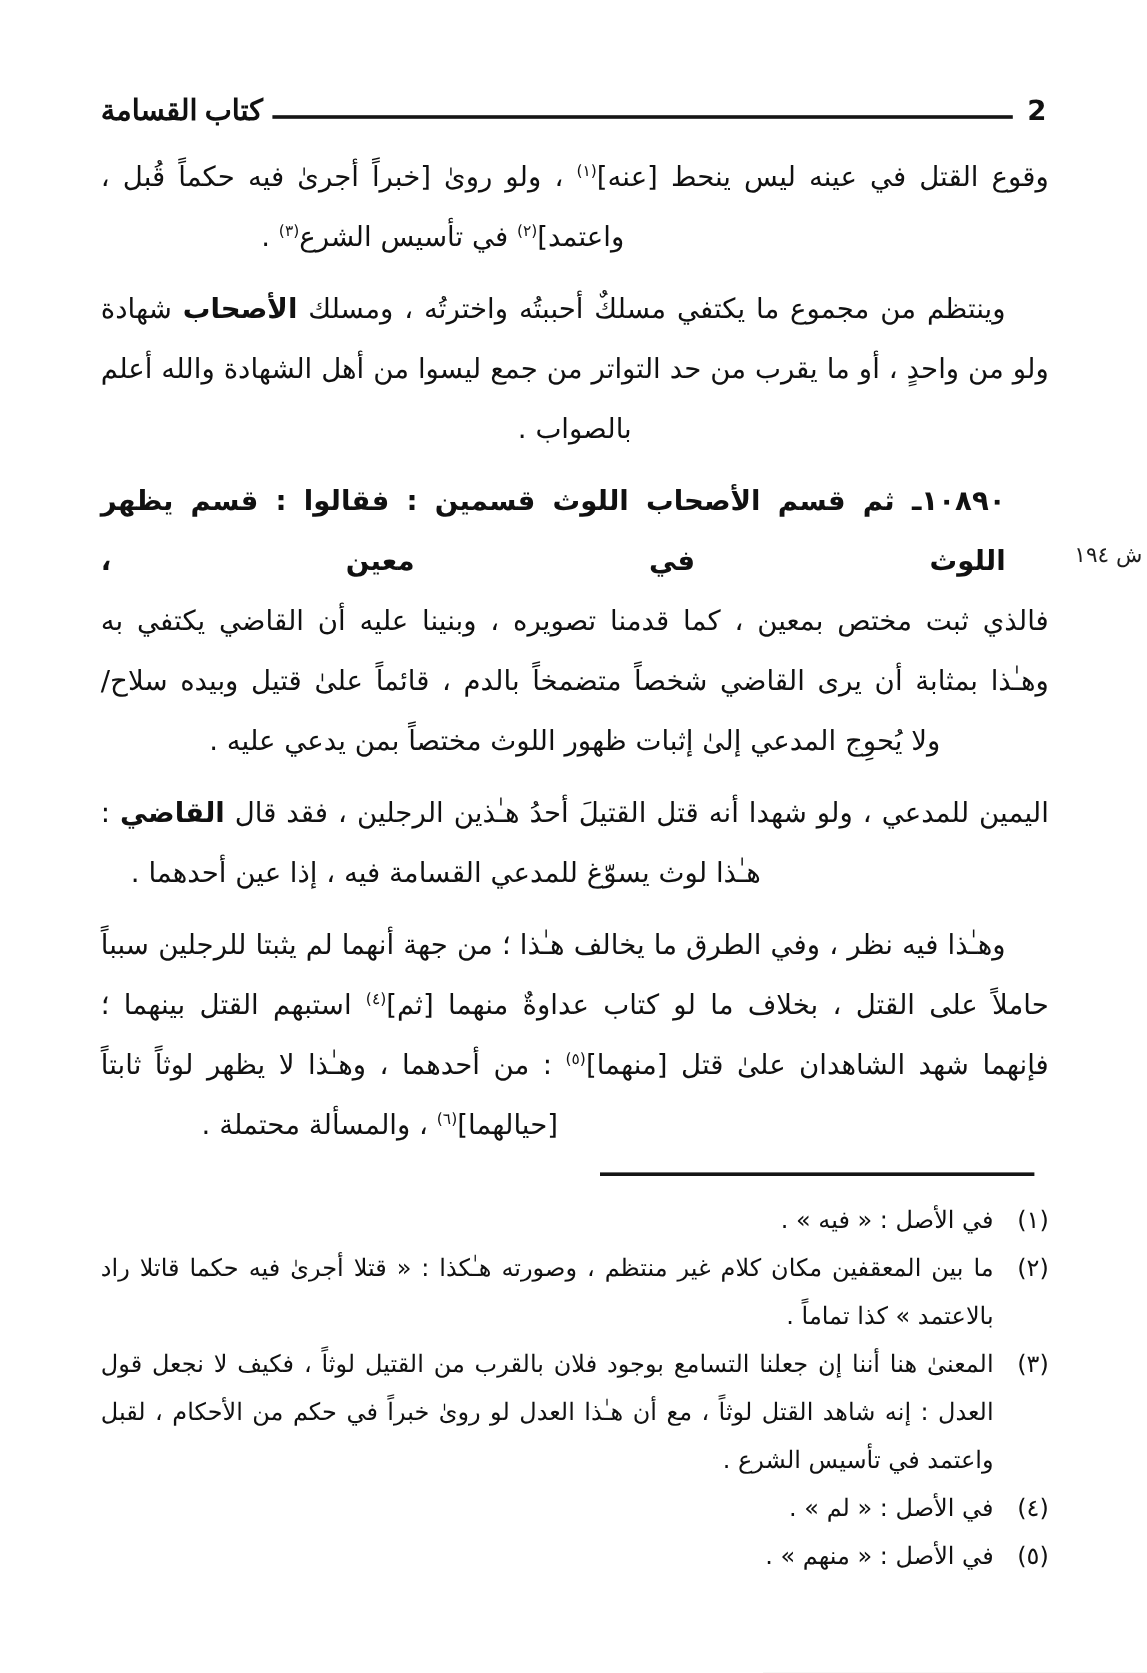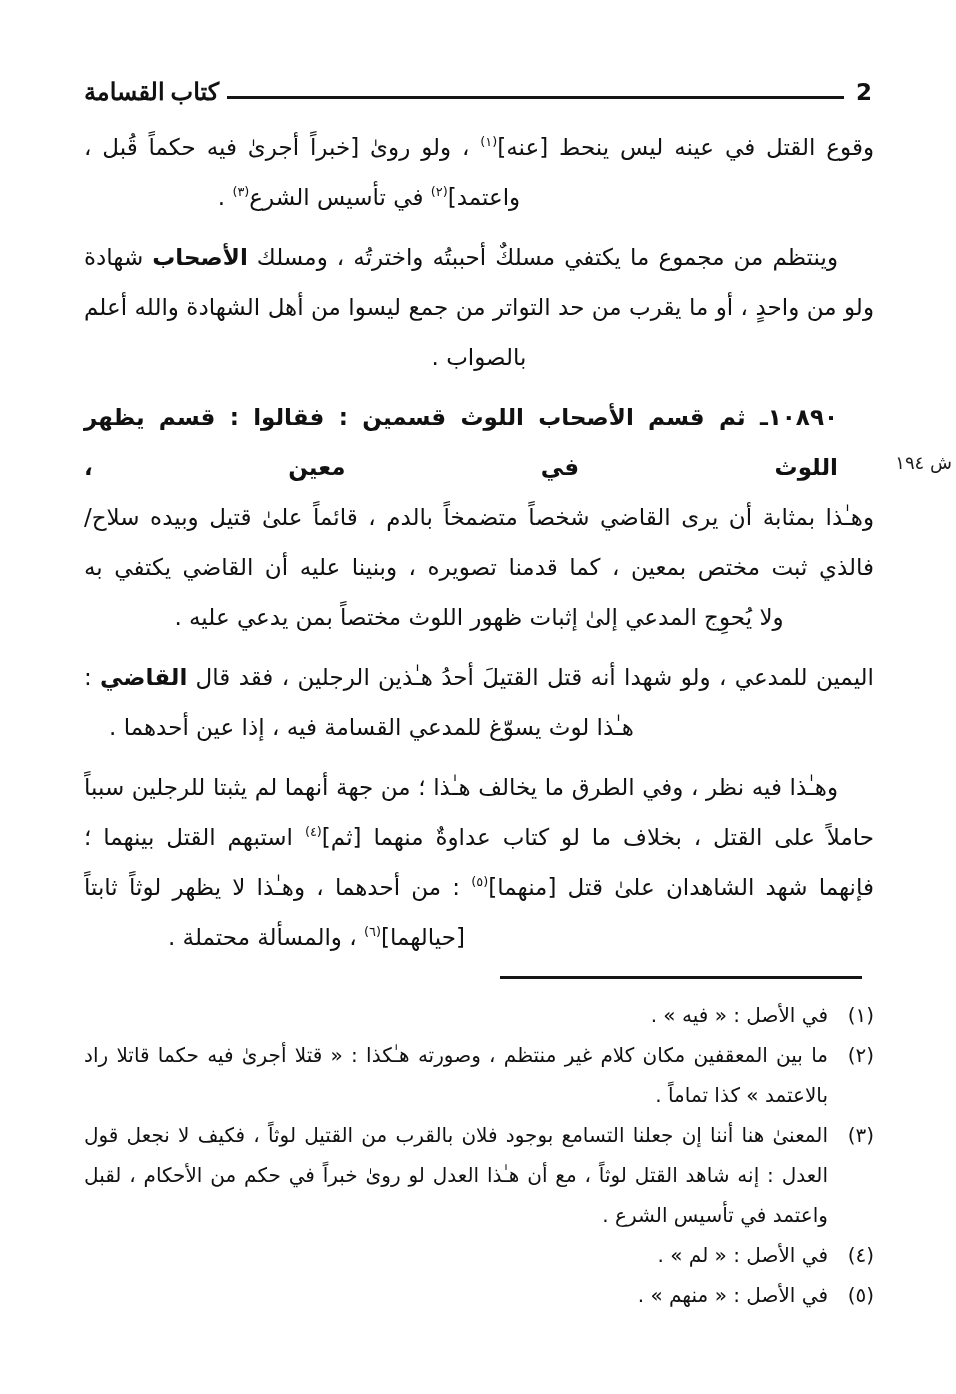--- a/index.html
+++ b/index.html
@@ -121,22 +121,22 @@
         <div class="line fill"><span>وقوع القتل في عينه ليس ينحط [عنه]</span><sup>(١)</sup><span> ، ولو روىٰ [خبراً أجرىٰ فيه حكماً قُبل ،</span></div>
         <div class="line" style="padding-right: 220px;"><span>واعتمد]</span><sup>(٢)</sup><span> في تأسيس الشرع</span><sup>(٣)</sup><span> .</span></div>
       </div>
       <div class="para">
         <div class="line fill" style="padding-right: 36px;"><span>وينتظم من مجموع ما يكتفي مسلكٌ أحببتُه واخترتُه ، ومسلك </span><span class="bold">الأصحاب</span><span> شهادة</span></div>
         <div class="line fill"><span>ولو من واحدٍ ، أو ما يقرب من حد التواتر من جمع ليسوا من أهل الشهادة والله أعلم</span></div>
         <div class="line"><span>بالصواب .</span></div>
       </div>
       <div class="para">
         <div class="line fill" style="padding-right: 36px;"><span class="bold">١٠٨٩٠ـ ثم قسم الأصحاب اللوث قسمين : فقالوا : قسم يظهر اللوث في معين ،</span></div>
+        <div class="line fill"><span>فالذي ثبت مختص بمعين ، كما قدمنا تصويره ، وبنينا عليه أن القاضي يكتفي به</span></div>
         <div class="line fill"><span>وهـٰذا بمثابة أن يرى القاضي شخصاً متضمخاً بالدم ، قائماً علىٰ قتيل وبيده سلاح/</span></div>
-        <div class="line fill"><span>فالذي ثبت مختص بمعين ، كما قدمنا تصويره ، وبنينا عليه أن القاضي يكتفي به</span></div>
         <div class="line"><span>ولا يُحوِج المدعي إلىٰ إثبات ظهور اللوث مختصاً بمن يدعي عليه .</span></div>
       </div>
       <div class="para">
         <div class="line fill"><span>اليمين للمدعي ، ولو شهدا أنه قتل القتيلَ أحدُ هـٰذين الرجلين ، فقد قال </span><span class="bold">القاضي</span><span> :</span></div>
         <div class="line" style="padding-right: 215px;"><span>هـٰذا لوث يسوّغ للمدعي القسامة فيه ، إذا عين أحدهما .</span></div>
       </div>
       <div class="para">
         <div class="line fill" style="padding-right: 36px;"><span>وهـٰذا فيه نظر ، وفي الطرق ما يخالف هـٰذا ؛ من جهة أنهما لم يثبتا للرجلين سبباً</span></div>
         <div class="line fill"><span>حاملاً على القتل ، بخلاف ما لو كتاب عداوةٌ منهما [ثم]</span><sup>(٤)</sup><span> استبهم القتل بينهما ؛</span></div>
         <div class="line fill"><span>فإنهما شهد الشاهدان علىٰ قتل [منهما]</span><sup>(٥)</sup><span> : من أحدهما ، وهـٰذا لا يظهر لوثاً ثابتاً</span></div>

